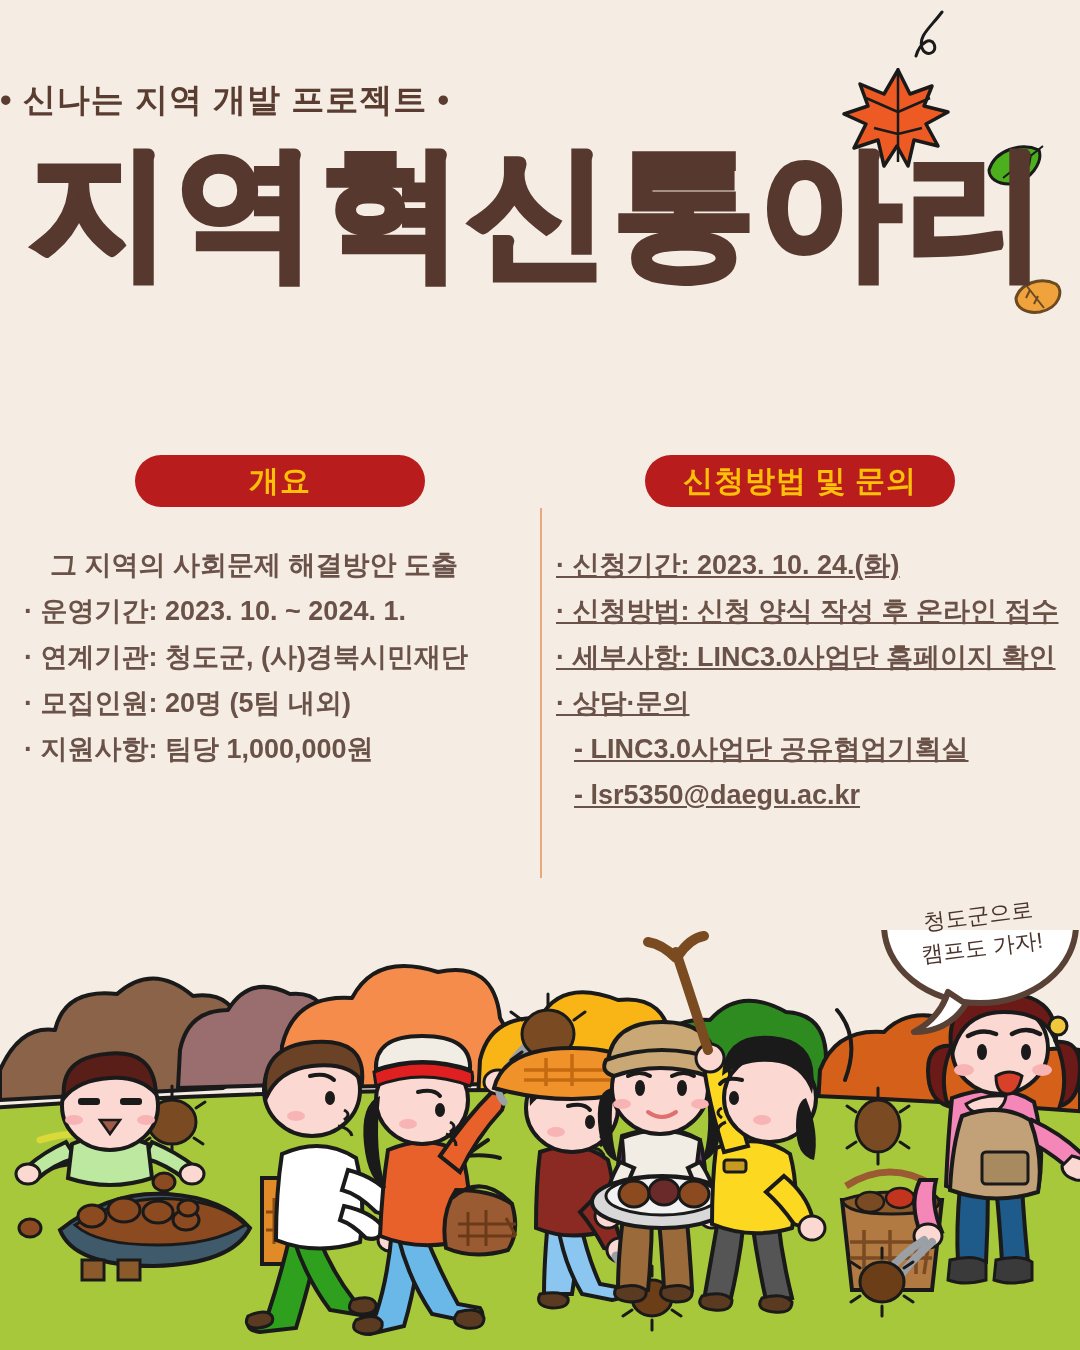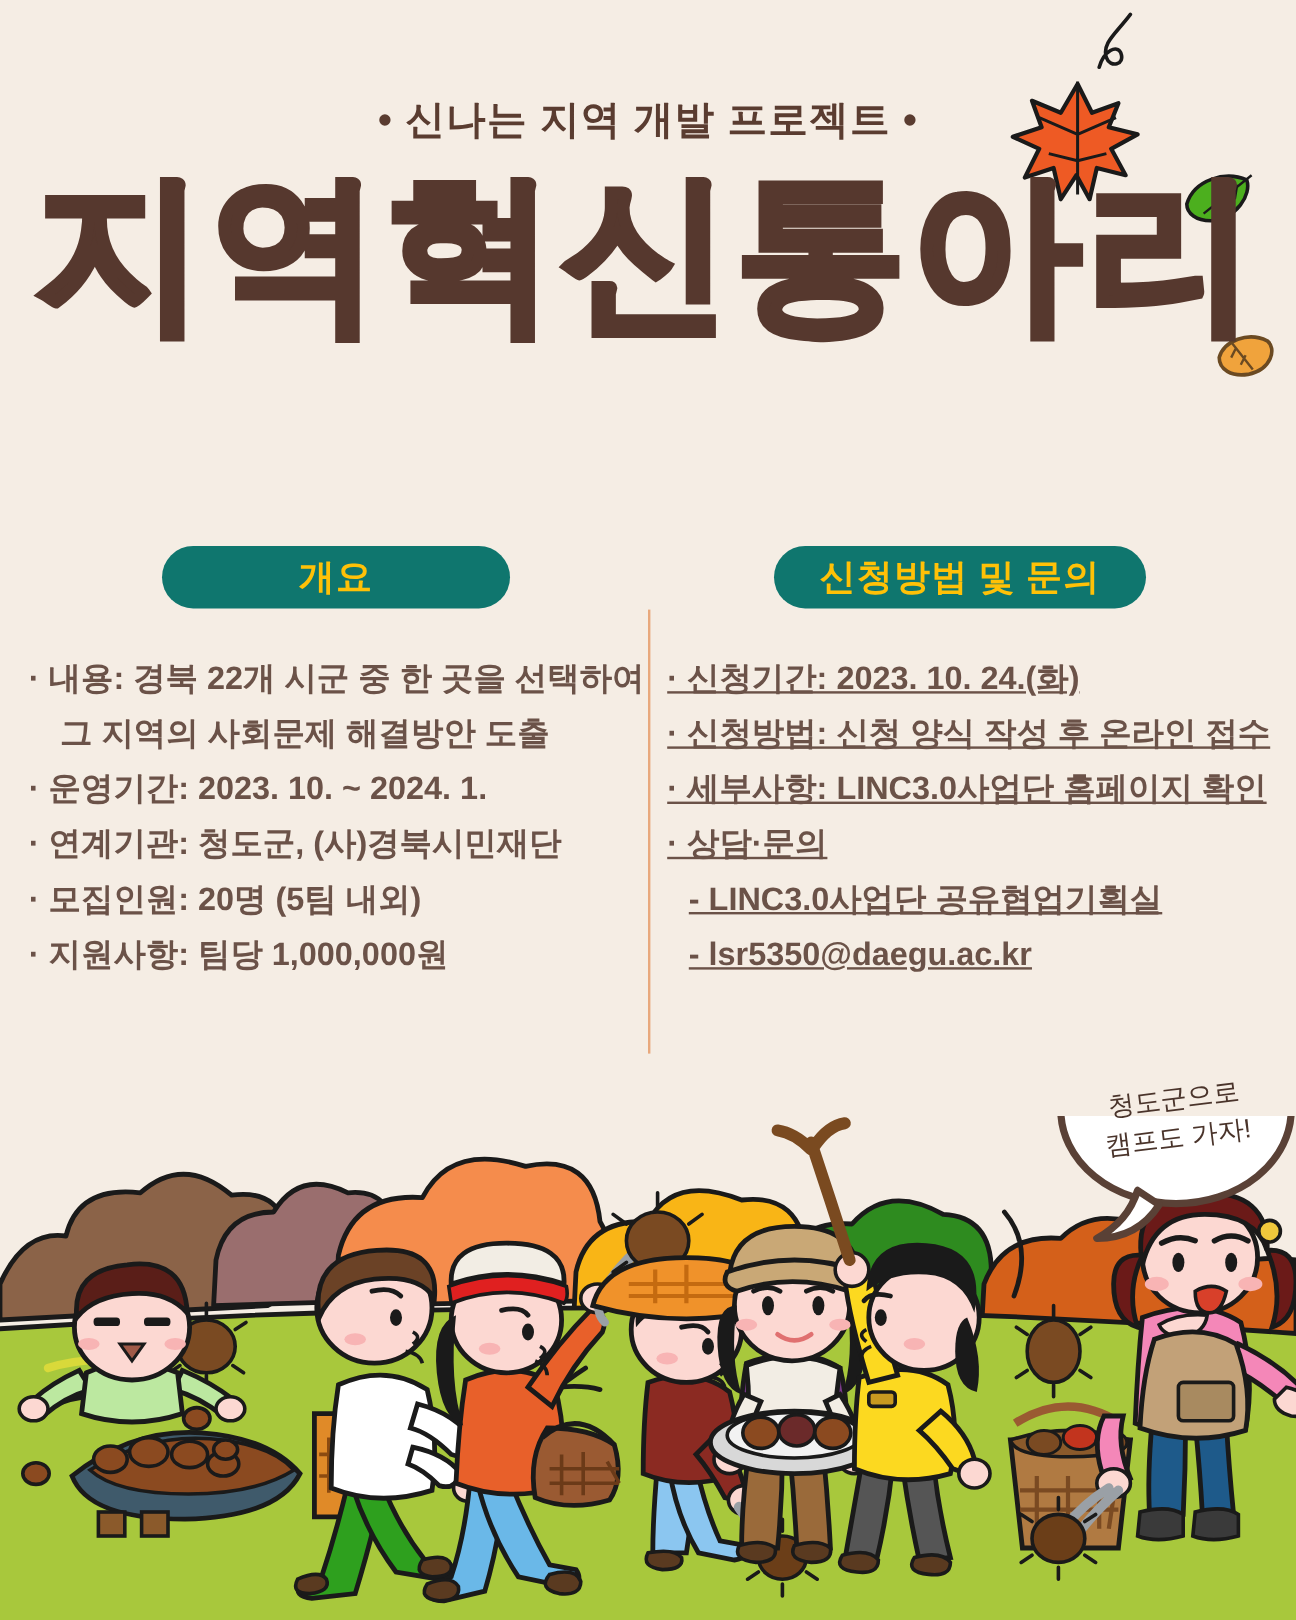--- a/index.html
+++ b/index.html
@@ -9,21 +9,20 @@
     background:#F5EDE4;
     position:relative;
     overflow:hidden;
   }
 
   .poster { position:relative; width:1080px; height:1350px; background:#F5EDE4; }
 
   
   .eyebrow {
     position:absolute; top:78px; left:0; width:1080px;
-    text-align:center;
     font-size:33px; font-weight:bold; letter-spacing:1px;
     color:#5A3C30;
   }
   .main-title {
     position:absolute; top:140px; left:0; width:1080px;
     text-align:center;
     font-size:142px; font-weight:bold;
     letter-spacing:4px;
     color:#56382E;
     line-height:1.0;
@@ -39,21 +38,21 @@
 
   
   .leaf { position:absolute; }
   .squiggle { position:absolute; top:10px; left:900px; }
 
   
   .pill {
     position:absolute;
     height:52px;
     border-radius:26px;
-    background:#0f766e;
+    background:#b91c1c;
     color:#FFC107;
     font-size:30px; font-weight:bold;
     display:flex; align-items:center; justify-content:center;
     letter-spacing:1px;
   }
   .pill-left  { top:455px; left:135px; width:290px; }
   .pill-right { top:455px; left:645px; width:310px;font-family:Liberation Serif, serif; }
 
   
   .divider {
@@ -115,21 +114,20 @@
   <div class="pill pill-left">
     <span>개요</span>
   </div>
   <div class="pill pill-right">
     <span>신청방법 및 문의</span>
   </div>
 
   <div class="divider"></div>
 
   <div class="col col-left">
-    <div class="line">· 내용: 경북 22개 시군 중 한 곳을 선택하여</div>
     <div class="line indent">그 지역의 사회문제 해결방안 도출</div>
     <div class="line">· 운영기간: 2023. 10. ~ 2024. 1.</div>
     <div class="line">· 연계기관: 청도군, (사)경북시민재단</div>
     <div class="line">· 모집인원: 20명 (5팀 내외)</div>
     <div class="line">· 지원사항: 팀당 1,000,000원</div>
   </div>
 
   <div class="col col-right">
     <div class="line">· 신청기간: 2023. 10. 24.(화)</div>
     <div class="line">· 신청방법: 신청 양식 작성 후 온라인 접수</div>

